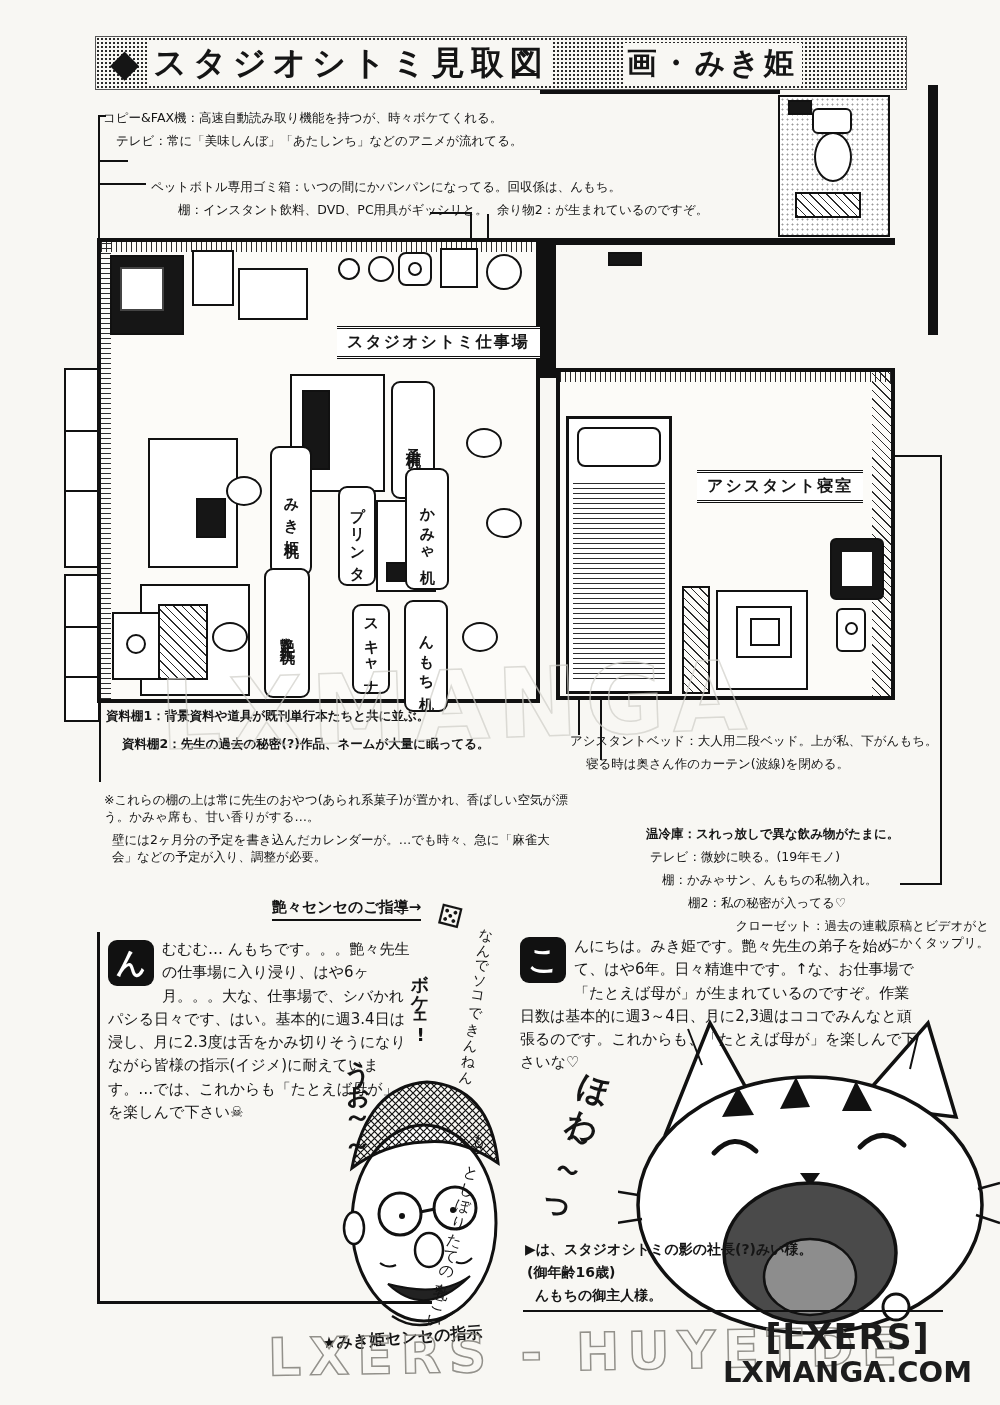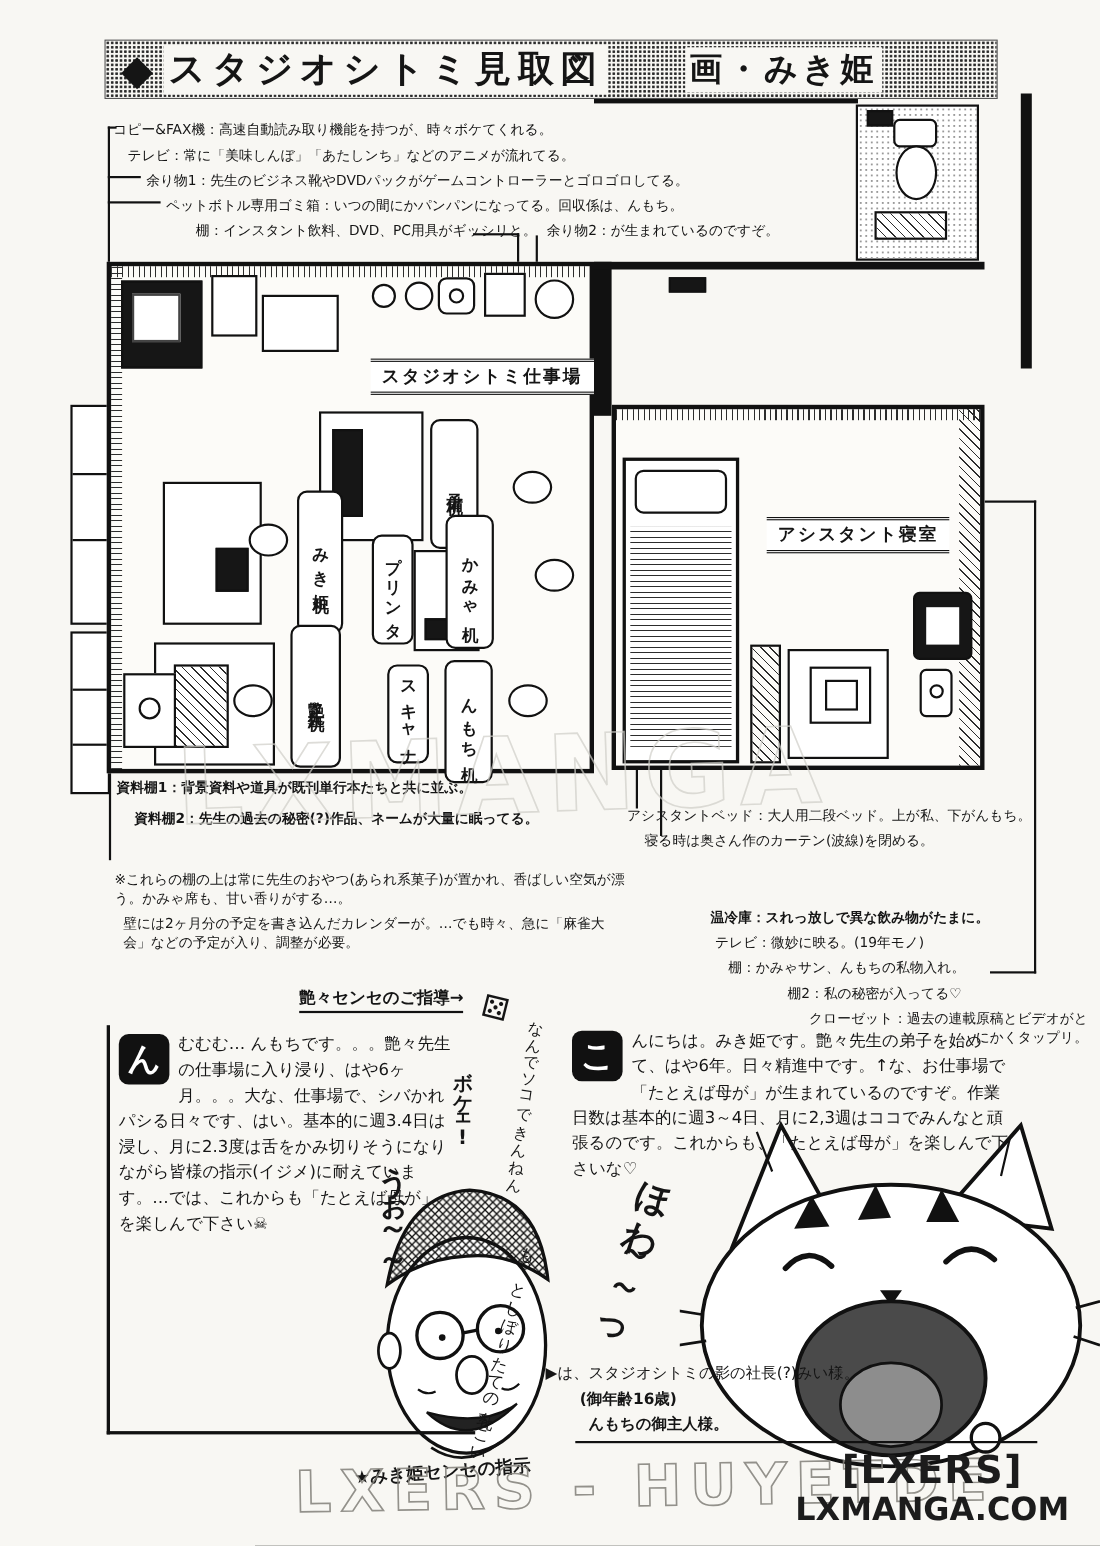--- a/index.html
+++ b/index.html
@@ -63,21 +63,20 @@
 <div class="page">
 
   <div class="title-bar halftone">
     <span class="diamond">◆</span>
     <span class="title-text">スタジオシトミ見取図</span>
     <span class="title-credit">画・みき姫</span>
   </div>
 
   <div class="ann" style="left:103px; top:110px;">コピー&amp;FAX機：高速自動読み取り機能を持つが、時々ボケてくれる。</div>
   <div class="ann" style="left:116px; top:133px;">テレビ：常に「美味しんぼ」「あたしンち」などのアニメが流れてる。</div>
-  <div class="ann" style="left:133px; top:156px;">余り物1：先生のビジネス靴やDVDパックがゲームコントローラーとゴロゴロしてる。</div>
   <div class="ann" style="left:151px; top:179px;">ペットボトル専用ゴミ箱：いつの間にかパンパンになってる。回収係は、んもち。</div>
   <div class="ann" style="left:178px; top:202px;">棚：インスタント飲料、DVD、PC用具がギッシリと。</div>
   <div class="ann" style="left:497px; top:202px;">余り物2：が生まれているのですぞ。</div>
 
   <div class="ln" style="left:98px; top:115px; width:2px; height:125px;"></div>
   <div class="ln" style="left:98px; top:115px; width:8px; height:2px;"></div>
   <div class="ln" style="left:98px; top:160px; width:30px; height:2px;"></div>
   <div class="ln" style="left:98px; top:183px; width:48px; height:2px;"></div>
   <div class="ln" style="left:470px; top:212px; width:2px; height:36px;"></div>
   <div class="ln" style="left:430px; top:212px; width:42px; height:2px;"></div>
@@ -188,35 +187,35 @@
   <div class="ann" style="left:106px; top:708px; font-weight:bold;">資料棚1：背景資料や道具が既刊単行本たちと共に並ぶ。</div>
   <div class="ann" style="left:122px; top:736px; font-weight:bold;">資料棚2：先生の過去の秘密(?)作品、ネームが大量に眠ってる。</div>
   <div class="ann wrap" style="left:104px; top:792px; width:470px;">※これらの棚の上は常に先生のおやつ(あられ系菓子)が置かれ、香ばしい空気が漂う。かみゃ席も、甘い香りがする…。</div>
   <div class="ann wrap" style="left:112px; top:832px; width:460px;">壁には2ヶ月分の予定を書き込んだカレンダーが。…でも時々、急に「麻雀大会」などの予定が入り、調整が必要。</div>
 
   <div class="ann" style="left:570px; top:733px; font-weight:normal;">アシスタントベッド：大人用二段ベッド。上が私、下がんもち。</div>
   <div class="ann" style="left:586px; top:756px;">寝る時は奥さん作のカーテン(波線)を閉める。</div>
   <div class="ann" style="left:646px; top:826px; font-weight:bold;">温冷庫：スれっ放しで異な飲み物がたまに。</div>
   <div class="ann" style="left:650px; top:849px;">テレビ：微妙に映る。(19年モノ)</div>
   <div class="ann" style="left:662px; top:872px;">棚：かみゃサン、んもちの私物入れ。</div>
-  <div class="ann" style="left:688px; top:895px;margin-left:28px;">棚2：私の秘密が入ってる♡</div>
+  <div class="ann" style="left:688px; top:895px;">棚2：私の秘密が入ってる♡</div>
   <div class="ann wrap" style="left:724px; top:918px; width:265px;text-align:right;">クローゼット：過去の連載原稿とビデオがとにかくタップリ。</div>
 
   <div style="position:absolute; left:97px; top:932px; width:335px; height:372px; border-left:3px solid #111; border-bottom:3px solid #111; z-index:4;">
     <div style="padding:6px 8px 0 8px; width:320px;">
       <span class="dropcap">ん</span>
       <span class="speech-body">むむむ… んもちです。。。艶々先生の仕事場に入り浸り、はや6ヶ月。。。大な、仕事場で、シバかれパシる日々です、はい。基本的に週3.4日は浸し、月に2.3度は舌をかみ切りそうになりながら皆様の指示(イジメ)に耐えています。…では、これからも「たとえば母が」を楽しんで下さい☠</span>
     </div>
   </div>
 
   <div style="position:absolute; left:520px; top:935px; width:400px; z-index:4;">
     <span class="dropcap">こ</span>
     <span class="speech-body">んにちは。みき姫です。艶々先生の弟子を始めて、はや6年。日々精進中です。↑な、お仕事場で「たとえば母が」が生まれているのですぞ。作業日数は基本的に週3～4日、月に2,3週はココでみんなと頑張るのです。これからも、「たとえば母が」を楽しんで下さいな♡</span>
   </div>
-  <div class="ann" style="left:496px; top:1240px; font-weight:normal; z-index:6; font-size:14px;">▶は、スタジオシトミの影の社長(?)みい様。</div>
+  <div class="ann" style="left:525px; top:1240px; font-weight:bold; z-index:6; font-size:14px;">▶は、スタジオシトミの影の社長(?)みい様。</div>
   <div class="ann" style="left:527px; top:1263px; font-weight:bold; z-index:6; font-size:14px;">(御年齢16歳)</div>
   <div class="ann" style="left:535px; top:1286px; font-weight:bold; z-index:6; font-size:14px;">んもちの御主人様。</div>
   <div class="ln" style="left:523px; top:1310px; width:420px; height:2px; z-index:6;"></div>
 
   <div class="scrawl" style="left:272px; top:898px; font-weight:bold; border-bottom:2px solid #111; padding-bottom:2px;">艶々センセのご指導→</div>
   <span class="scrawl" style="left:438px; top:900px; font-size:28px; transform:rotate(14deg);">⚄</span>
   <div class="scrawl vtext" style="left:468px; top:918px; font-size:14px; height:170px; transform:rotate(8deg);">なんでソコできんねん</div>
   <div class="scrawl vtext" style="left:408px; top:962px; font-size:18px; font-weight:bold; height:110px;">ボケェ!</div>
   <div class="scrawl vtext" style="left:338px; top:1040px; font-size:28px; font-weight:bold; height:160px;">うぉ～～</div>
   <div class="scrawl vtext" style="left:448px; top:1120px; font-size:15px; height:210px; transform:rotate(14deg); z-index:7;">もっとしぼりたての乳をこい</div>

